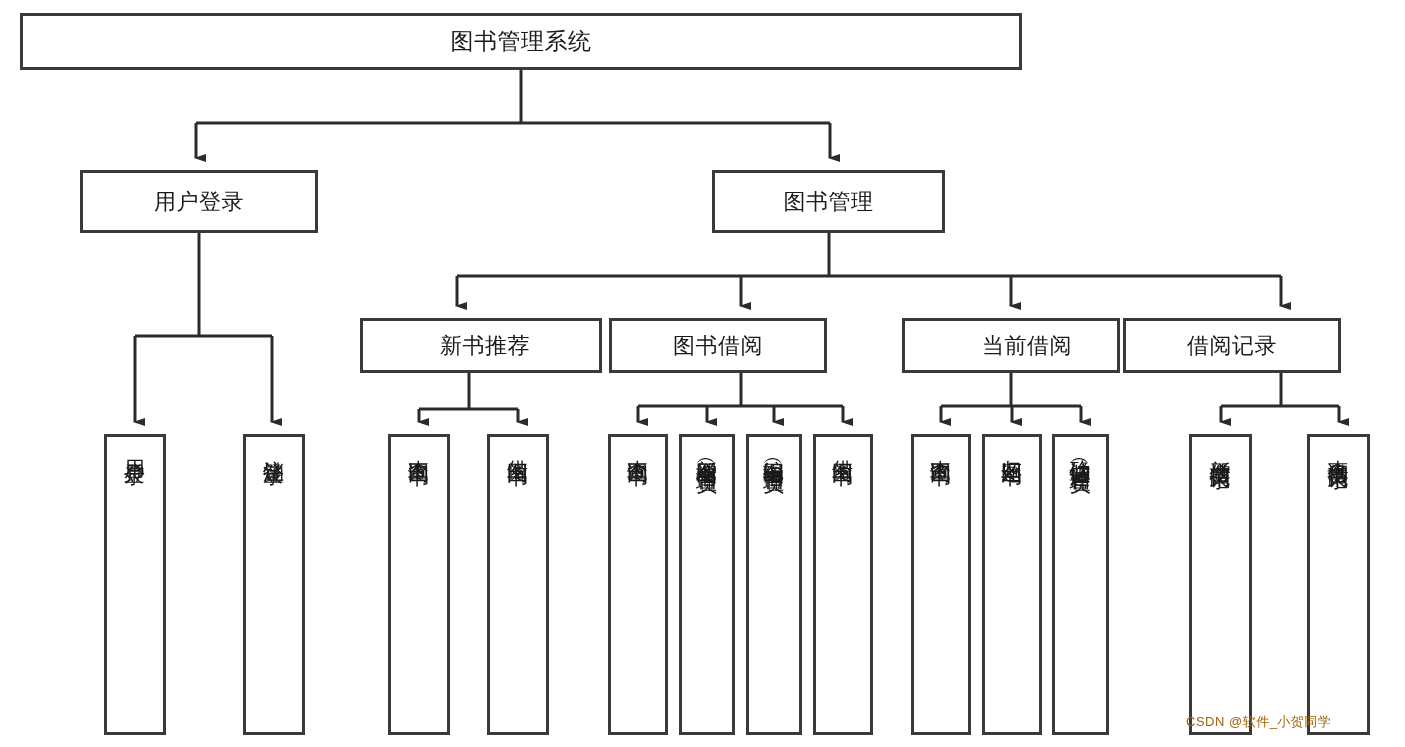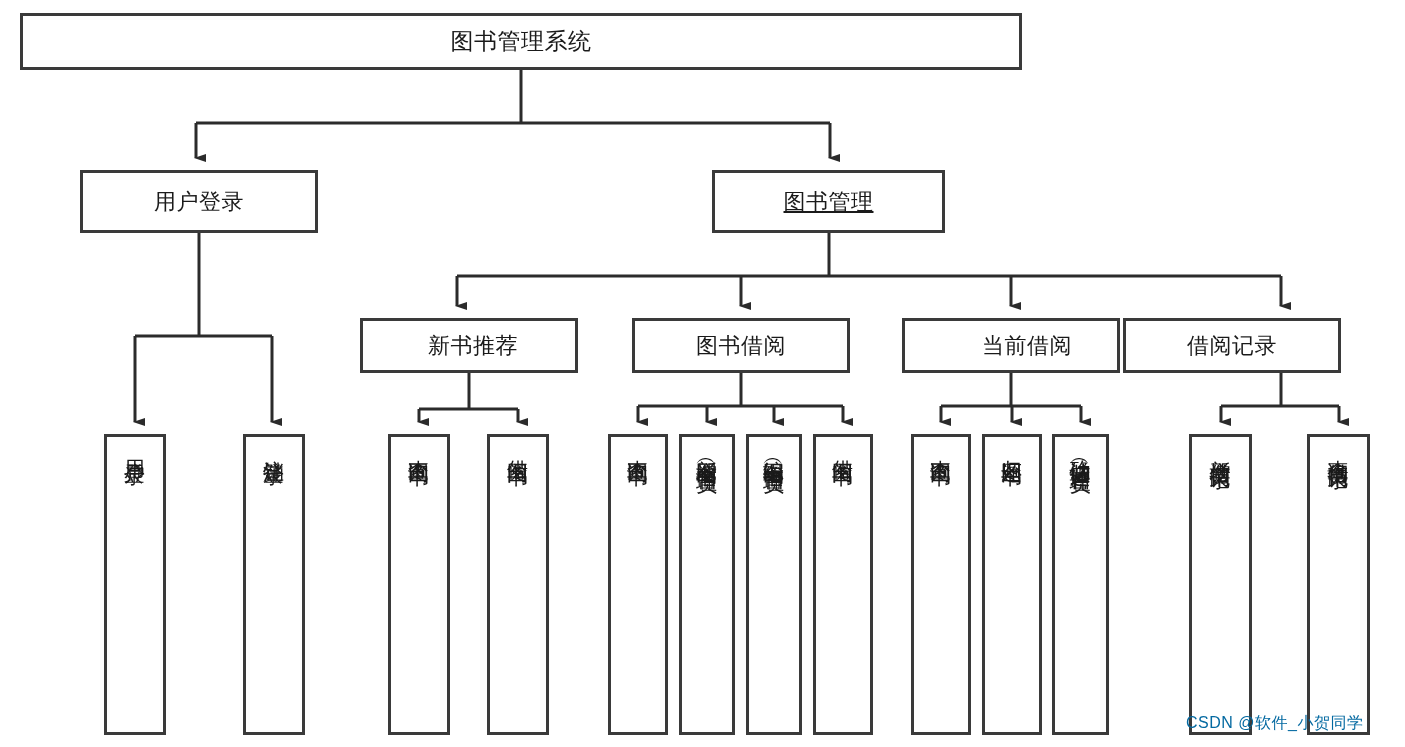--- a/index.html
+++ b/index.html
@@ -56,22 +56,22 @@
     text-orientation: upright;
     font-size: 21px;
     line-height: 1.0;
     letter-spacing: 2px;
   }
   .node.root .node-label { font-size: 23px; }
   #watermark {
     position: absolute;
     left: 1186px;
     top: 713px;
-    font-size: 16px;
-    color: #0369a1;
+    font-size: 13px;
+    color: #a16207;
     white-space: nowrap;
     letter-spacing: 0.5px;
   }
 </style>
 </head>
 <body>
 
 <div id="diagram-root">
 
   <svg class="connectors" viewBox="0 0 1405 747">
@@ -125,29 +125,29 @@
   </svg>
 
   <div class="node horizontal root" style="left:20px; top:13px; width:1002px; height:57px;">
     <span class="node-label">图书管理系统</span>
   </div>
 
   <div class="node horizontal" style="left:80px; top:170px; width:238px; height:63px;">
     <span class="node-label">用户登录</span>
   </div>
 
-  <div class="node horizontal" style="left:712px; top:170px; width:233px; height:63px;text-decoration:underline;">
+  <div class="node horizontal" style="left:712px; top:170px; width:233px; height:63px;">
     <span class="node-label">图书管理</span>
   </div>
 
-  <div class="node horizontal" style="left:360px; top:318px; width:218px; height:55px;padding-left:8px;">
+  <div class="node horizontal" style="left:360px; top:318px; width:242px; height:55px;padding-left:8px;">
     <span class="node-label">新书推荐</span>
   </div>
 
-  <div class="node horizontal" style="left:632px; top:318px; width:218px; height:55px;">
+  <div class="node horizontal" style="left:609px; top:318px; width:218px; height:55px;">
     <span class="node-label">图书借阅</span>
   </div>
 
   <div class="node horizontal" style="left:902px; top:318px; width:218px; height:55px;padding-left:32px;">
     <span class="node-label">当前借阅</span>
   </div>
 
   <div class="node horizontal" style="left:1123px; top:318px; width:218px; height:55px;">
     <span class="node-label">借阅记录</span>
   </div>

